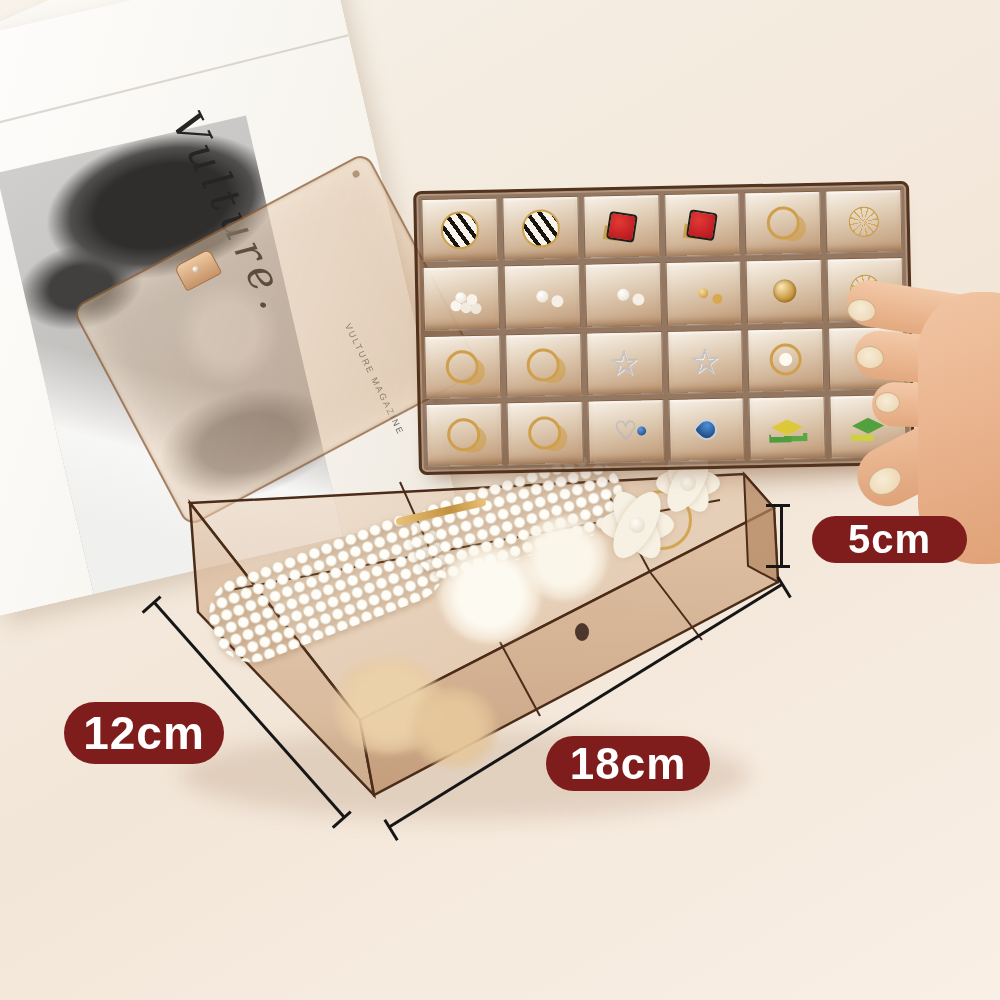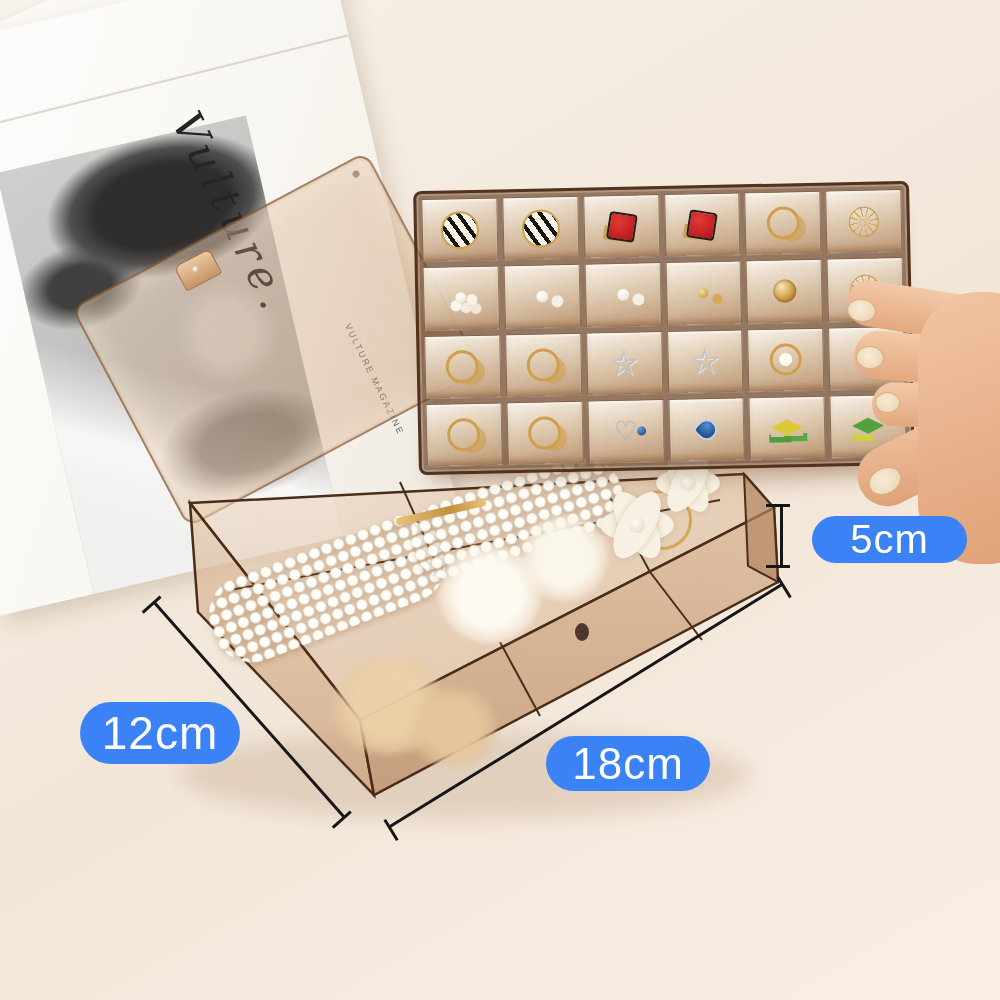--- a/index.html
+++ b/index.html
@@ -152,23 +152,23 @@
   .nail.nt{left:868px;top:468px;width:32px;height:24px;transform:rotate(-27deg);}
 
   
   .dim-line{height:0;border-top:3px solid #161616;transform-origin:0 0;z-index:9;}
   .dim-line::before,.dim-line::after{content:"";position:absolute;top:-10px;width:3px;height:24px;background:#161616;}
   .dim-line::before{left:-1px;}
   .dim-line::after{right:-1px;}
   .dim-12{left:155px;top:601px;width:288px;transform:rotate(48.5deg);}
   .dim-18{left:388px;top:826px;width:463px;transform:rotate(-31.7deg);}
   .dim-5{left:783px;top:505px;width:62px;transform:rotate(90deg);}
-  .dim-pill{background:#3b82f6;color:#fff;border-radius:40px;display:flex;align-items:center;justify-content:center;
-    font-weight:normal;z-index:10;letter-spacing:1px;}
-  .pill-12{left:80px;top:702px;width:160px;height:62px;font-size:46px;}
+  .dim-pill{background:#7f1d1d;color:#fff;border-radius:40px;display:flex;align-items:center;justify-content:center;
+    font-weight:bold;z-index:10;letter-spacing:1px;}
+  .pill-12{left:64px;top:702px;width:160px;height:62px;font-size:46px;}
   .pill-18{left:546px;top:736px;width:164px;height:55px;font-size:44px;}
   .pill-5{left:812px;top:516px;width:155px;height:47px;font-size:40px;}
 </style>
 </head>
 <body>
 
 <div class="abs sheet"></div>
 <div class="abs magazine">
   <div class="mag-photo"></div>
 </div>

